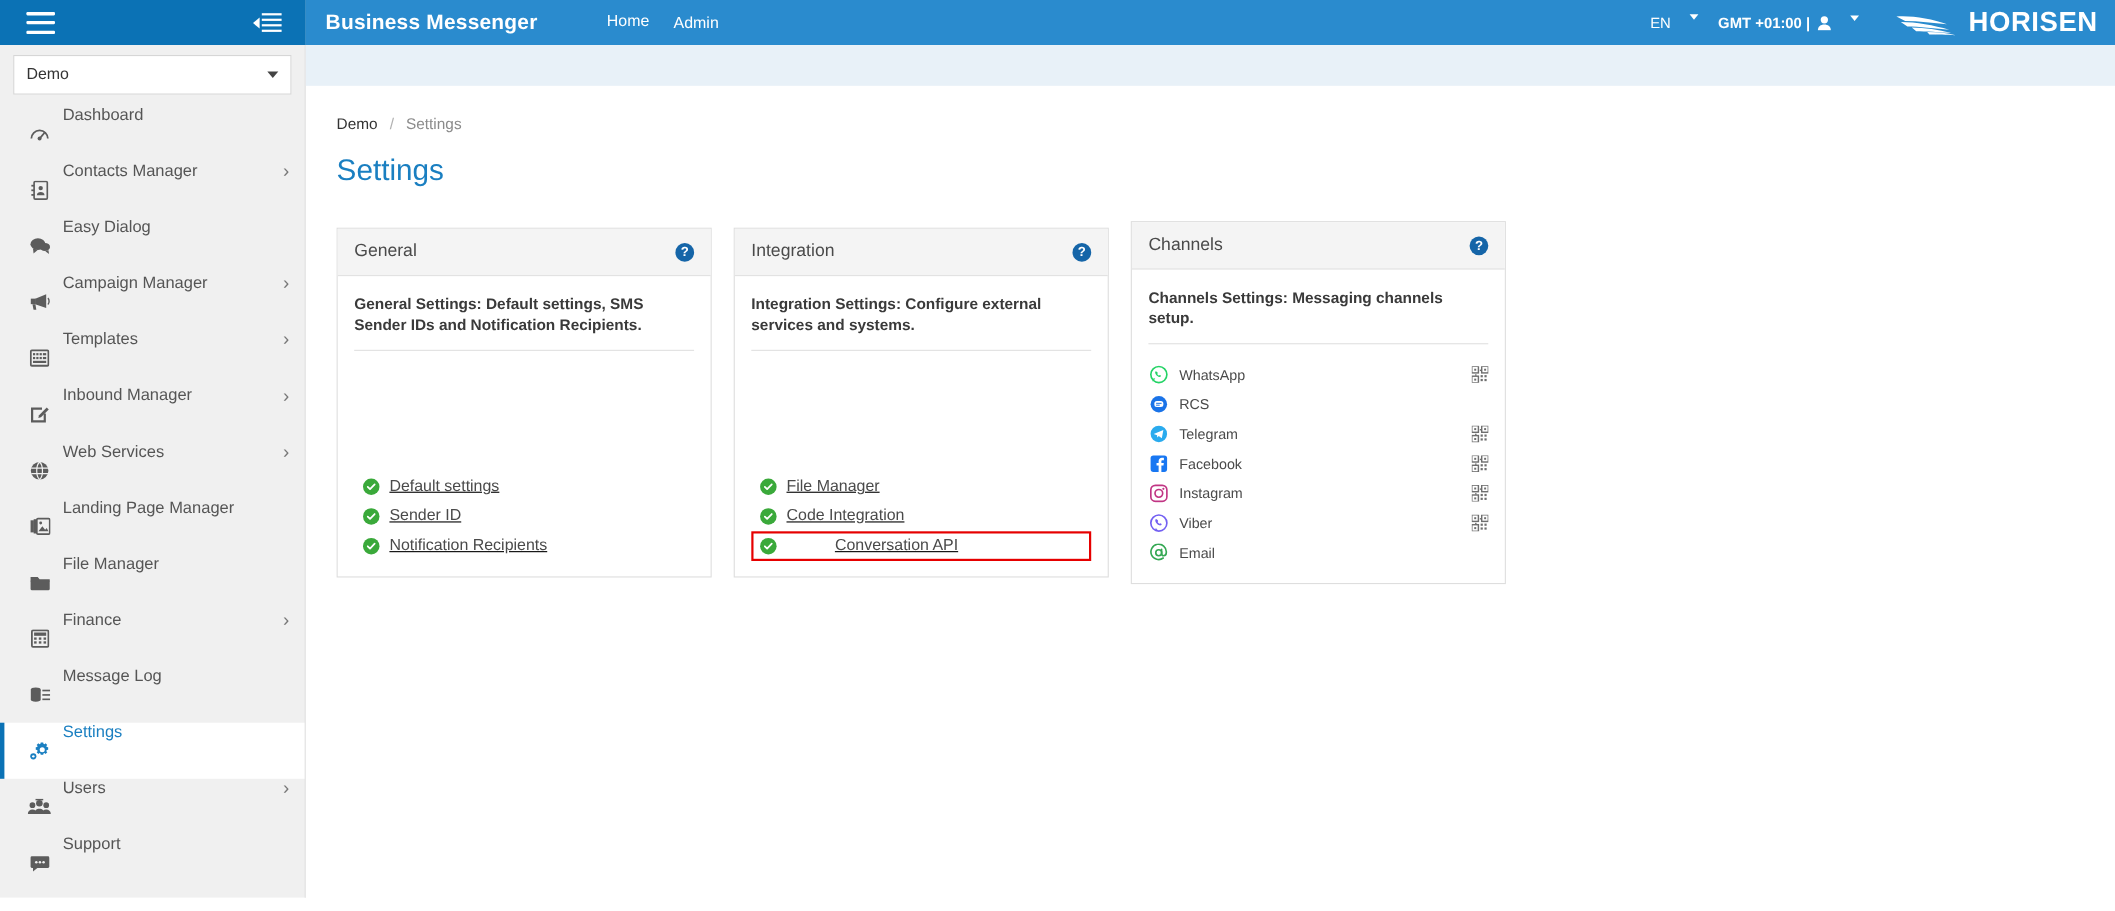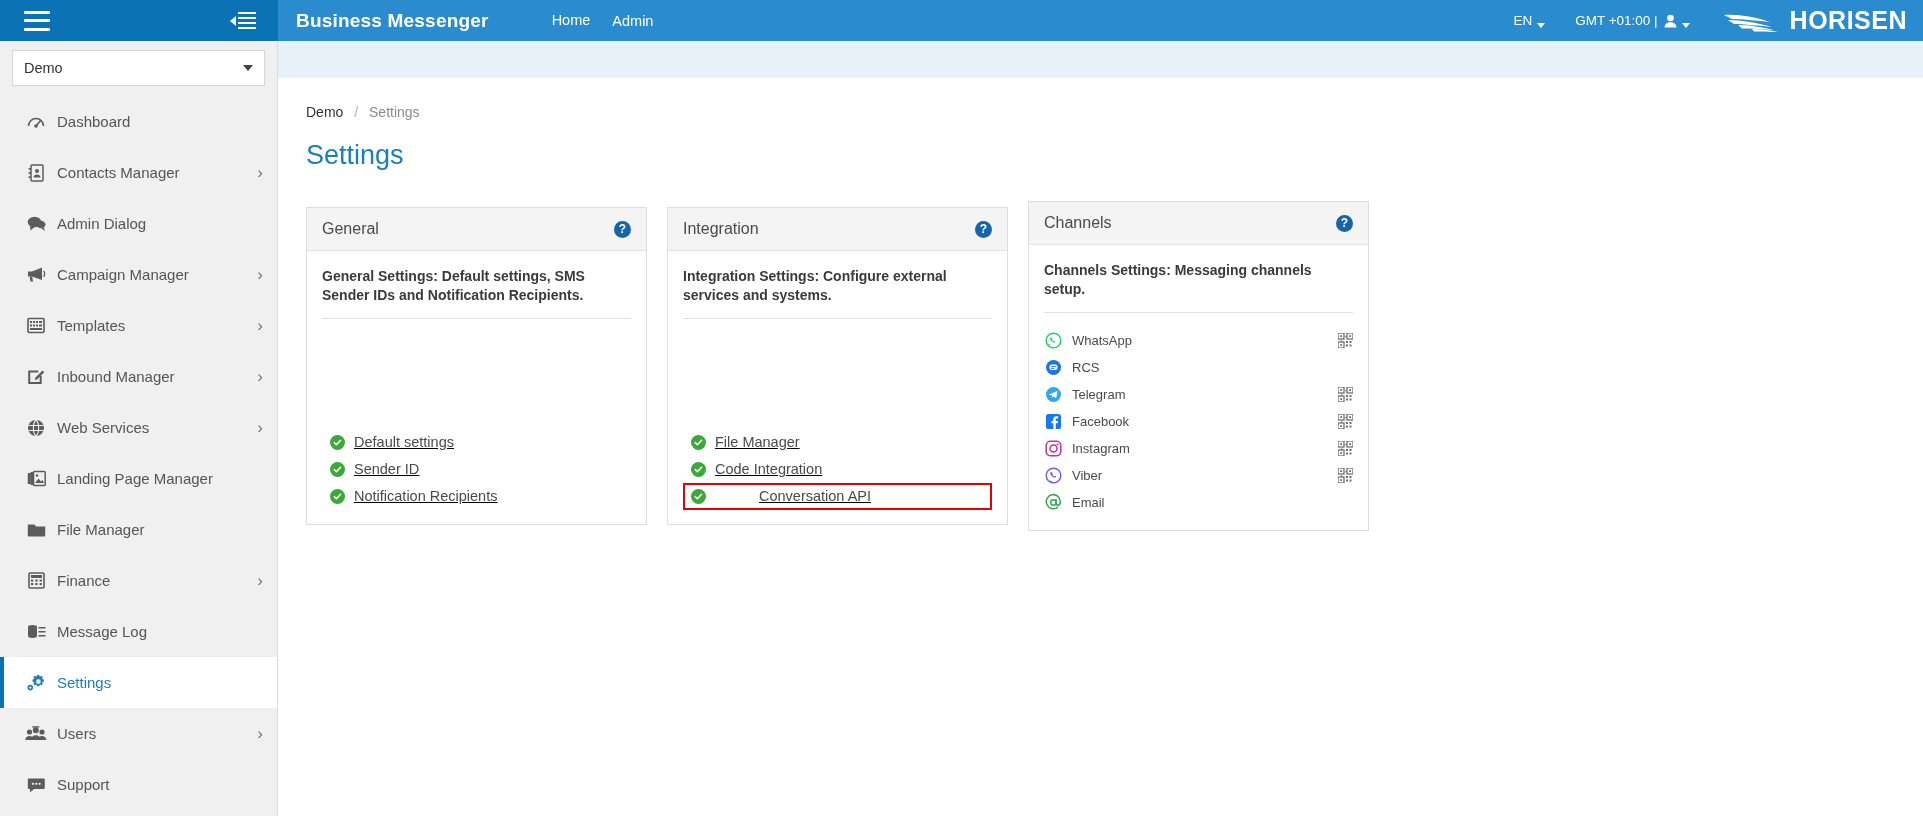--- a/index.html
+++ b/index.html
@@ -35,21 +35,21 @@
   }
   .app-title { color: #fff; font-size: 19px; font-weight: 600; letter-spacing: .2px; }
   .nav-links { display: flex; align-items: center; margin-left: 52px; height: 53px; }
   .nav-link {
     color: #ffffff; font-size: 14.5px; padding: 0 11px; height: 53px;
     display: flex; align-items: center; cursor: pointer; text-decoration: none;
   }
   .nav-link.active { border-bottom: 1px solid #eab308; }
   .topbar-spacer { flex: 1; }
   .topbar-meta { display: flex; align-items: center; color: #fff; font-size: 13.5px; gap: 6px; }
-  .meta-item { display: flex; align-items: flex-end; gap: 5px; cursor: pointer; white-space: nowrap; }
+  .meta-item { display: flex; align-items: flex-start; gap: 17px; cursor: pointer; white-space: nowrap; }
   .caret { width: 0; height: 0; border-left: 4px solid transparent;
     border-right: 4px solid transparent; border-top: 5px solid #fff; display: inline-block; }
   .logo { display: flex; align-items: center; margin-left: 26px; gap: 6px; }
   .logo-text { color: #fff; font-size: 25px; font-weight: 700; letter-spacing: .5px; }
 
   
   .body-wrap { display: flex; height: 775px; width: 100%; }
 
   
   .sidebar {
@@ -59,21 +59,21 @@
   .account-select-wrap { padding: 9px 12px 10px 12px; }
   .account-select {
     width: 100%; height: 36px; background: #fff; border: 1px solid #d6d6d6;
     display: flex; align-items: center; justify-content: space-between;
     padding: 0 11px; font-size: 14.5px; color: #333; cursor: pointer;
   }
   .sel-caret { width: 0; height: 0; border-left: 5px solid transparent;
     border-right: 5px solid transparent; border-top: 6px solid #444; }
   .menu { list-style: none; }
   .menu-item {
-    display: flex; align-items: center; height: 51px; padding: 0 14px 0 20px;
+    display: flex; height: 51px; padding: 0 14px 0 20px;
     font-size: 15px; color: #555; cursor: pointer; position: relative;
     border-left: 4px solid transparent;
   }
   .menu-item .mi-icon {
     width: 24px; margin-right: 9px; display: flex; align-items: center;
     justify-content: center; color: #5c5c5c; flex: none;
   }
   .menu-item .mi-label { flex: 1; white-space: nowrap; }
   .menu-item .mi-chevron { color: #777; font-size: 17px; line-height: 1; }
   .menu-item.active {
@@ -166,21 +166,21 @@
     <div class="nav-links">
       <a class="nav-link active">Home</a>
       <a class="nav-link">Admin</a>
     </div>
     <div class="topbar-spacer"></div>
     <div class="topbar-meta">
       <div class="meta-item">
         <span>EN</span>
         <span class="caret"></span>
       </div>
-      <div class="meta-item" style="margin-left:24px;">
+      <div class="meta-item" style="margin-left:12px;font-weight:bold;">
         <span>GMT +01:00 |</span>
       </div>
       <div class="meta-item">
         <svg width="13" height="14" viewBox="0 0 13 14">
           <circle cx="6.5" cy="4" r="3.3" fill="#fff"></circle>
           <path d="M0.6 13.4c0-3.3 2.6-5.2 5.9-5.2s5.9 1.9 5.9 5.2z" fill="#fff"></path>
         </svg>
         <span class="caret"></span>
       </div>
       <div class="logo">
@@ -235,21 +235,21 @@
 
       <li class="menu-item">
         <span class="mi-icon">
           <svg width="19" height="17" viewBox="0 0 19 17">
               <ellipse cx="7.5" cy="7" rx="6.8" ry="5.3" fill="currentColor"></ellipse>
               <path d="M3 11 L3.5 15.5 L7.5 12 Z" fill="currentColor"></path>
               <ellipse cx="13.8" cy="9.5" rx="4.7" ry="3.7" fill="currentColor"></ellipse>
               <path d="M17 12.3 L17.6 16 L14.2 13.3 Z" fill="currentColor"></path>
             </svg>
         </span>
-        <span class="mi-label">Admin Dialog</span>
+        <span class="mi-label">Easy Dialog</span>
       </li>
 
       <li class="menu-item">
         <span class="mi-icon">
           <svg width="20" height="17" viewBox="0 0 20 17">
               <path d="M6 5.5 L16 1.5 L16 14 L6 10.5 Z" fill="currentColor"></path>
               <rect x="2" y="5.5" width="4.5" height="5" fill="currentColor"></rect>
               <path d="M3.5 10.5 L4.5 15.5 L7 15.5 L6.2 10.5 Z" fill="currentColor"></path>
               <path d="M17.5 5 C19 6 19 9.5 17.5 10.8" stroke="currentColor" stroke-width="1.3" fill="none"></path>
             </svg>

